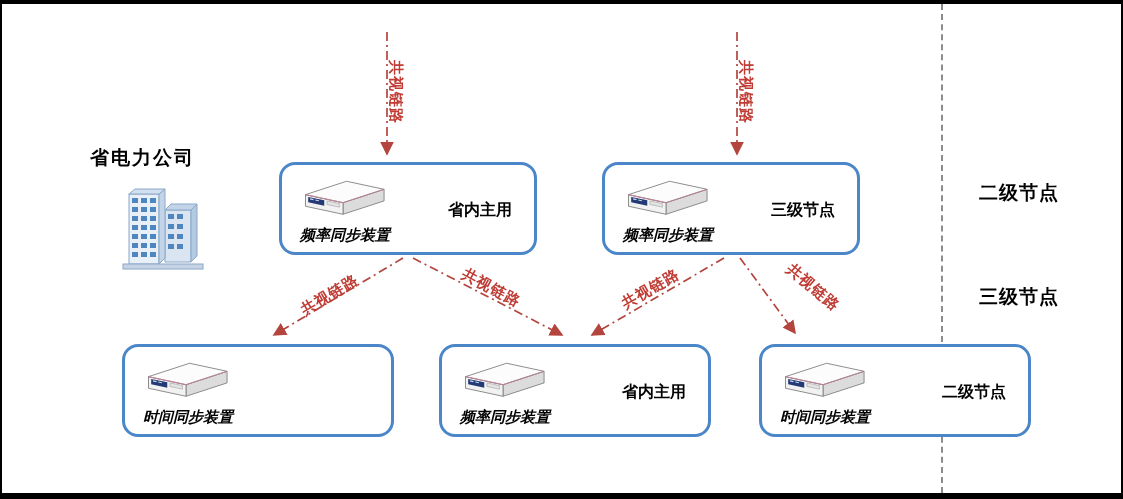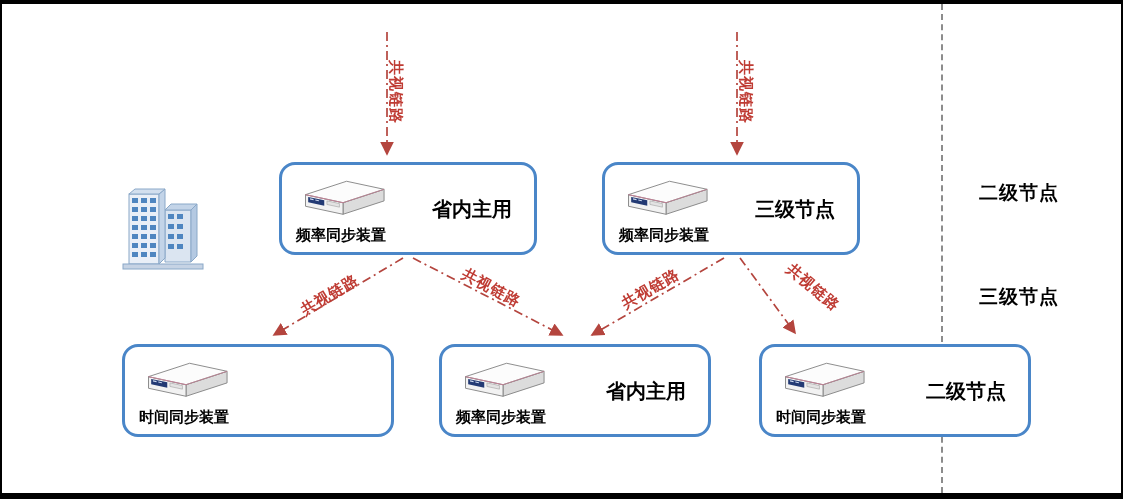--- a/index.html
+++ b/index.html
@@ -17,24 +17,24 @@
     position:absolute;font-size:19px;font-weight:700;letter-spacing:1px;white-space:nowrap;
   }
   .company-label{position:absolute;left:88px;top:141px;font-size:19px;font-weight:700;letter-spacing:2px;}
   .building{position:absolute;left:116px;top:184px;width:92px;height:84px;}
   .node-box{
     position:absolute;height:93px;background:#fff;
     border:3px solid #4a86c8;border-radius:16px;box-sizing:border-box;
     display:flex;align-items:center;justify-content:space-between;
     padding:6px 22px 4px 14px;
   }
-  .device-wrap{display:flex;flex-direction:column;align-items:flex-start;}
+  .device-wrap{display:flex;flex-direction:column;align-items:flex-end;font-style:italic;}
   .device{width:94px;height:50px;}
   .device-label{font-size:15px;font-weight:700;white-space:nowrap;margin-top:1px;}
-  .role-label{font-size:20px;font-weight:700;text-align:center;line-height:1.35;}
+  .role-label{font-size:16px;font-weight:700;text-align:center;line-height:1.35;}
   .role-narrow{width:96px;}
   .overlay{position:absolute;left:0;top:0;width:1123px;height:499px;pointer-events:none;}
   .link-line{fill:none;stroke:#b4453e;stroke-width:1.7;stroke-dasharray:9 4 2 4;}
   .link-text{font-size:15px;font-weight:700;fill:#bf3b33;letter-spacing:1px;}
   .hidden-defs{position:absolute;width:0;height:0;overflow:hidden;}
 </style>
 </head>
 <body>
 
 <svg class="hidden-defs" aria-hidden="true">
@@ -86,20 +86,21 @@
       <rect x="13" y="64" width="6" height="5" fill="#4f86c0"></rect>
         <rect x="22" y="64" width="6" height="5" fill="#4f86c0"></rect>
         <rect x="31" y="64" width="6" height="5" fill="#4f86c0"></rect>
       <rect x="4" y="76" width="80" height="5" fill="#c6d3e4" stroke="#8aa8c8"></rect>
     </symbol>
   </defs>
 </svg>
 
 <div class="canvas">
 
+  <div class="company-label">省电力公司</div>
   <svg class="building" viewBox="0 0 90 84">
       <use href="#building-sym"></use>
     </svg>
 
   <div class="side-label" style="left:977px;top:176px;">二级节点</div>
   <div class="side-label" style="left:977px;top:280px;">三级节点</div>
 
   <div class="vsep"></div>
 
   <div class="node-box" style="left:277px;top:158px;width:258px;">

